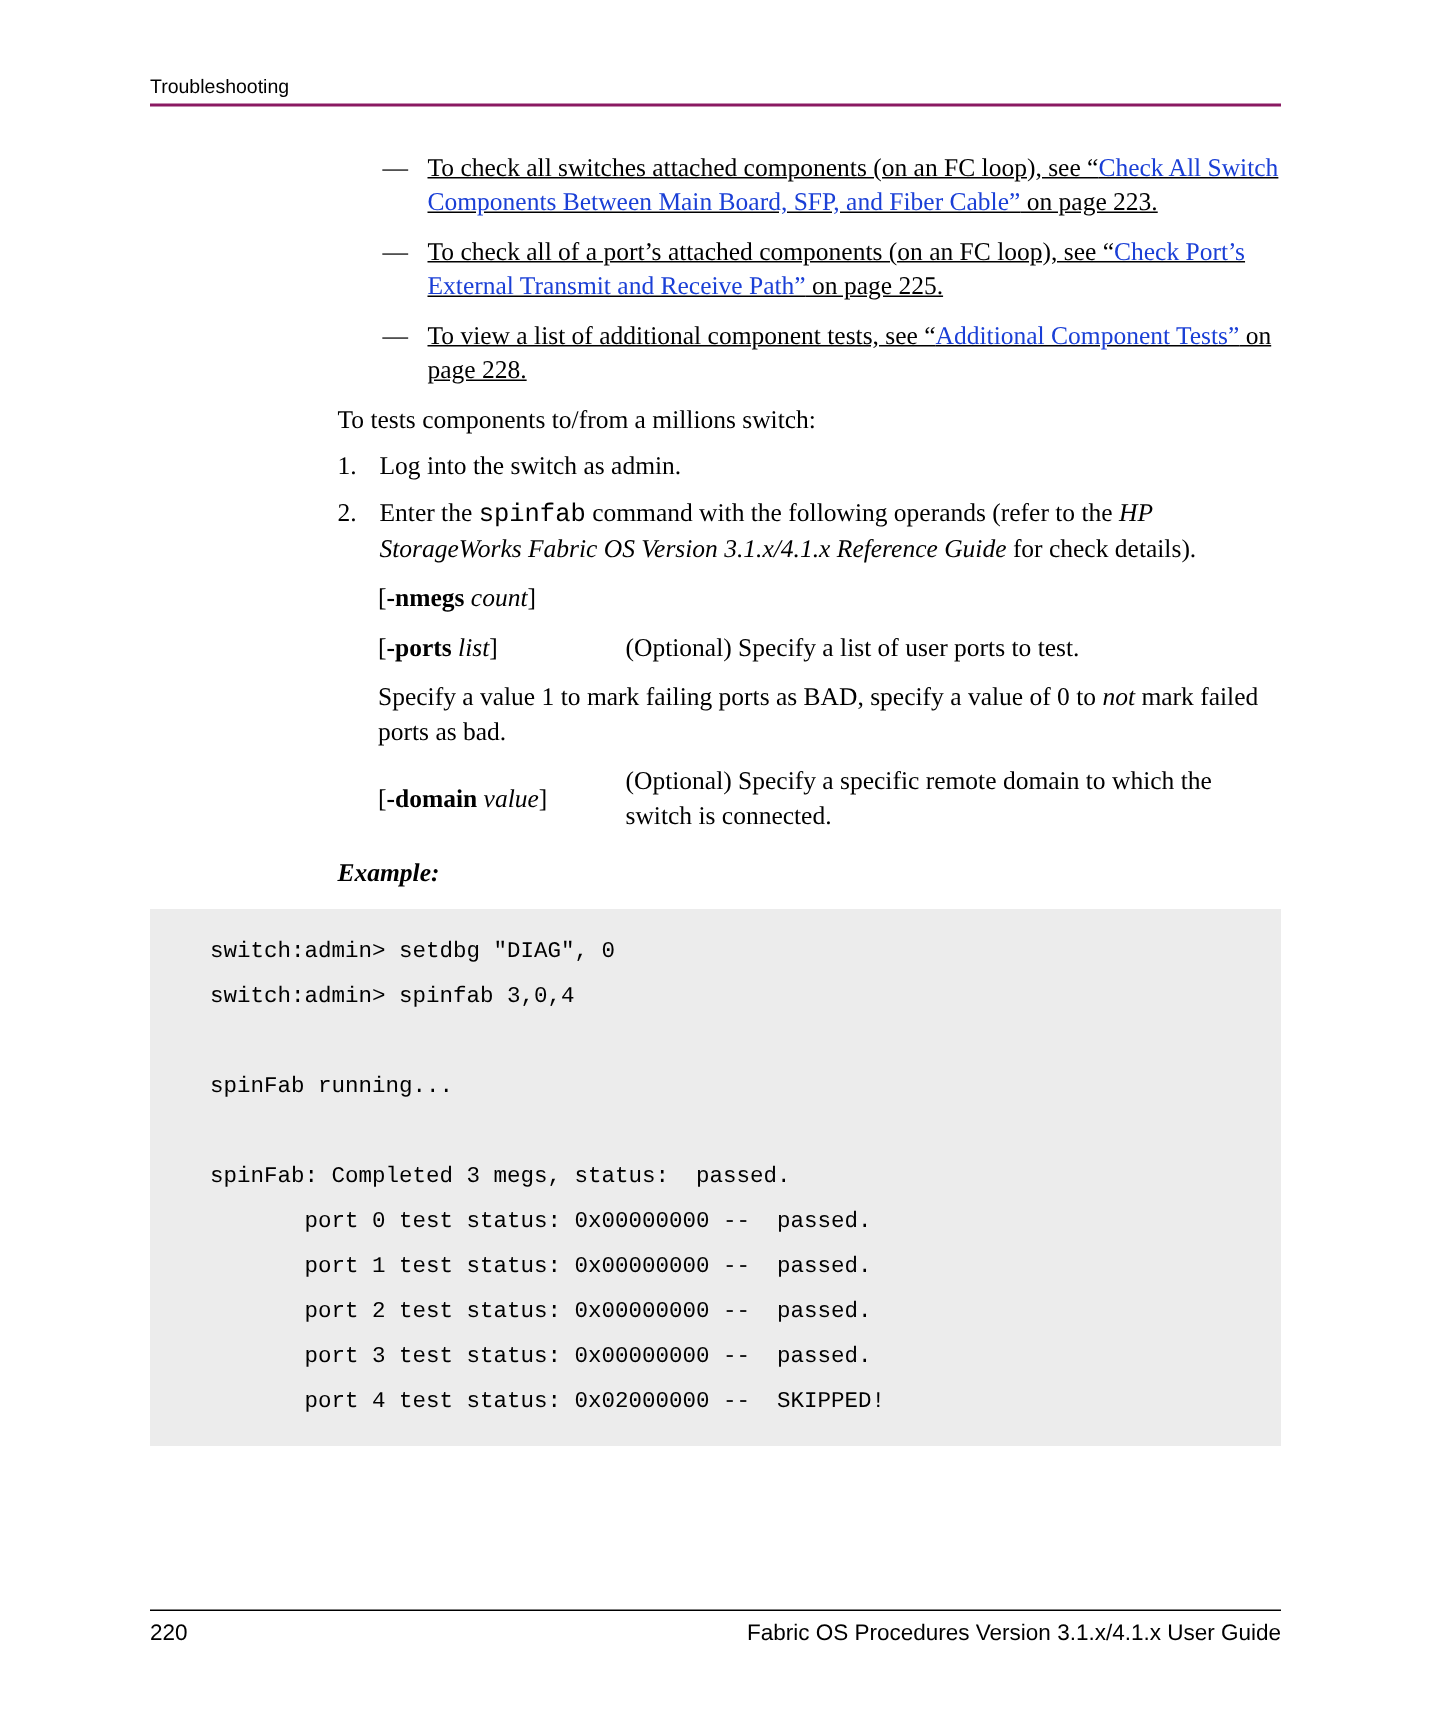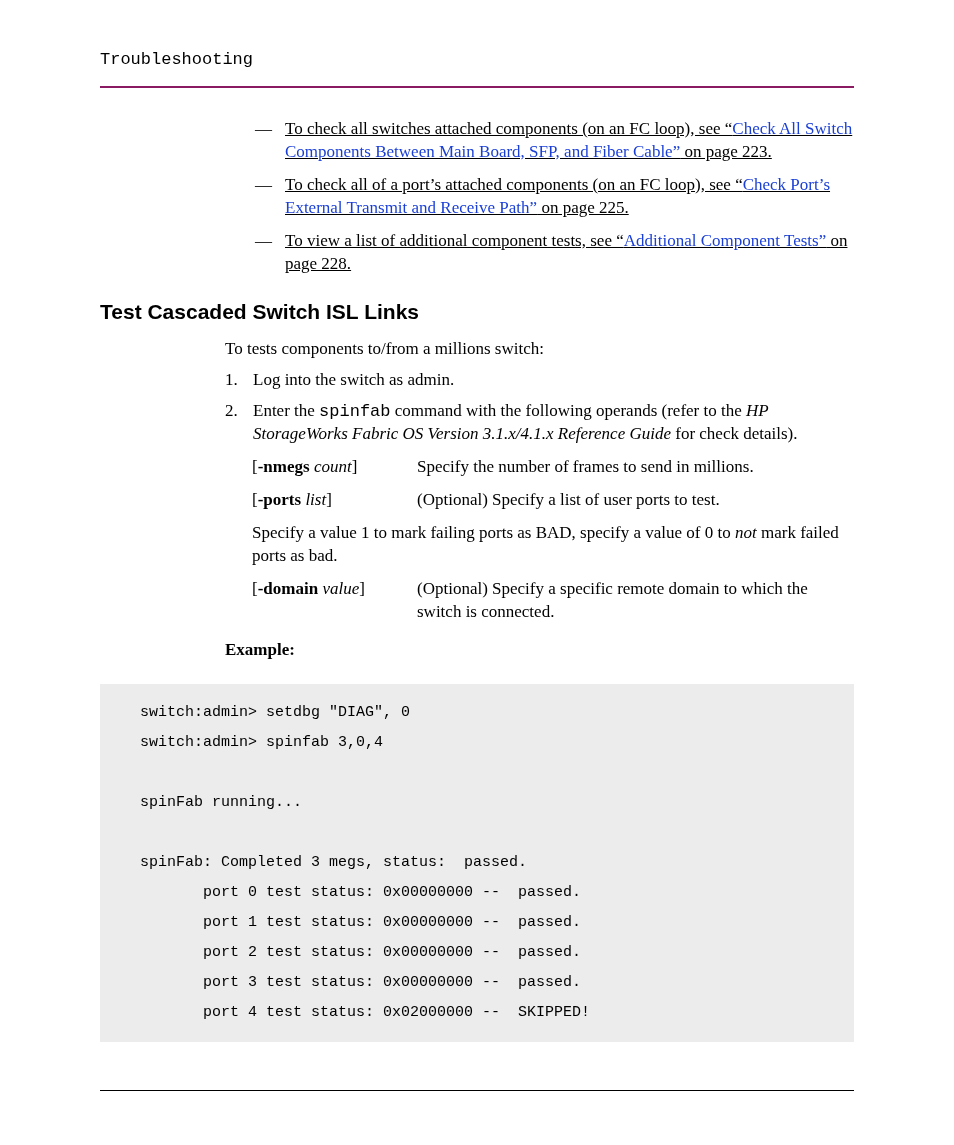--- a/index.html
+++ b/index.html
@@ -12,23 +12,23 @@
     width: 954px;
     height: 1145px;
     box-sizing: border-box;
     position: relative;
   }
   .page {
     padding: 50px 100px 0 100px;
     box-sizing: border-box;
   }
   .header-label {
-    font-family: Liberation Mono, monospace;
-    font-size: 17px;
-    padding-bottom: 17px;
+    font-family: Liberation Sans, sans-serif;
+    font-size: 13px;
+    padding-bottom: 4px;
   }
   .header-rule {
     border: none;
     border-top: 2px solid #8a1a62;
     margin: 0 0 30px 0;
   }
   .indent-block {
     margin-left: 155px;
   }
   .dash-item {
@@ -81,33 +81,35 @@
     font-weight: bold;
   }
   .opt-table {
     margin-left: 152px;
     margin-top: 10px;
   }
   .opt-row {
     display: flex;
     margin-bottom: 10px;
     line-height: 1.35;
+    align-items: center;
   }
   .opt-left {
     width: 165px;
     flex: 0 0 165px;
   }
   .opt-right {
     flex: 1;
   }
   .example-label {
     margin-left: 125px;
     font-weight: bold;
     margin-top: 16px;
-    margin-bottom: 24px;
+    margin-bottom: 14px;
+    font-style: italic;
   }
   .code-block {
     background: #ececec;
     font-family: "Courier New", Courier, monospace;
     font-size: 15px;
     line-height: 2.0;
     padding: 14px 0 14px 40px;
     white-space: pre;
     margin-left: 0;
   }
@@ -150,40 +152,38 @@
       </div>
     </div>
     <div class="dash-item">
       <div class="dash">—</div>
       <div class="dash-body">
         <span>To view a list of additional component tests, see “</span><span class="link">Additional Component Tests”</span><span> on page 228.</span>
       </div>
     </div>
   </div>
 
-  <div class="section-heading">Test Cascaded Switch ISL Links</div>
 
   <div class="body-line">To tests components to/from a millions switch:</div>
 
   <div class="num-item">
     <div class="num">1.</div>
     <div class="num-body">Log into the switch as admin.</div>
   </div>
 
   <div class="num-item">
     <div class="num">2.</div>
     <div class="num-body">
       <span>Enter the </span><span class="mono">spinfab</span><span> command with the following operands (refer to the </span><span class="italic">HP StorageWorks Fabric OS Version 3.1.x/4.1.x Reference Guide</span><span> for check details).</span>
     </div>
   </div>
 
   <div class="opt-table">
     <div class="opt-row">
       <div class="opt-left">[<span class="bold">-nmegs</span> <span class="italic">count</span>]</div>
-      <div class="opt-right">Specify the number of frames to send in millions.</div>
     </div>
     <div class="opt-row">
       <div class="opt-left">[<span class="bold">-ports</span> <span class="italic">list</span>]</div>
       <div class="opt-right">(Optional) Specify a list of user ports to test.</div>
     </div>
     <div class="opt-row">
       <div class="opt-right"><span>Specify a value 1 to mark failing ports as BAD, specify a value of 0 to </span><span class="italic">not</span><span> mark failed ports as bad.</span></div>
     </div>
     <div class="opt-row">
       <div class="opt-left">[<span class="bold">-domain</span> <span class="italic">value</span>]</div>
@@ -201,13 +201,17 @@
 spinFab: Completed 3 megs, status:  passed.
        port 0 test status: 0x00000000 --  passed.
        port 1 test status: 0x00000000 --  passed.
        port 2 test status: 0x00000000 --  passed.
        port 3 test status: 0x00000000 --  passed.
        port 4 test status: 0x02000000 --  SKIPPED!</div>
 </div>
 
 <div class="footer">
   <hr class="footer-rule">
+  <div class="footer-row">
+    <span>220</span>
+    <span>Fabric OS Procedures Version 3.1.x/4.1.x User Guide</span>
+  </div>
 </div>
 
 </body></html>

